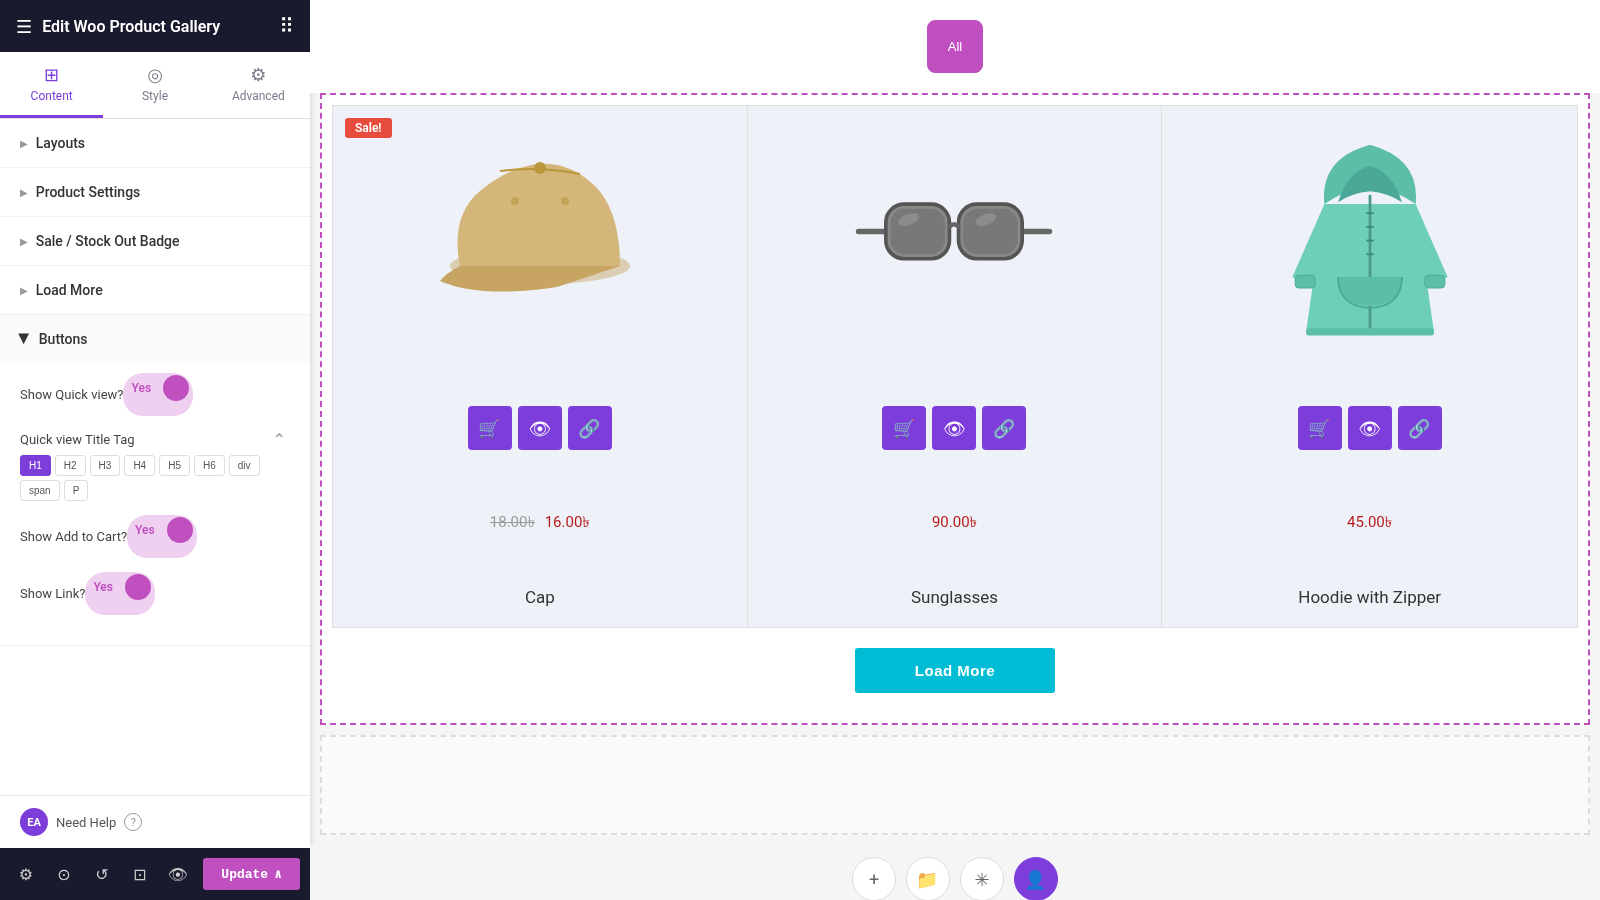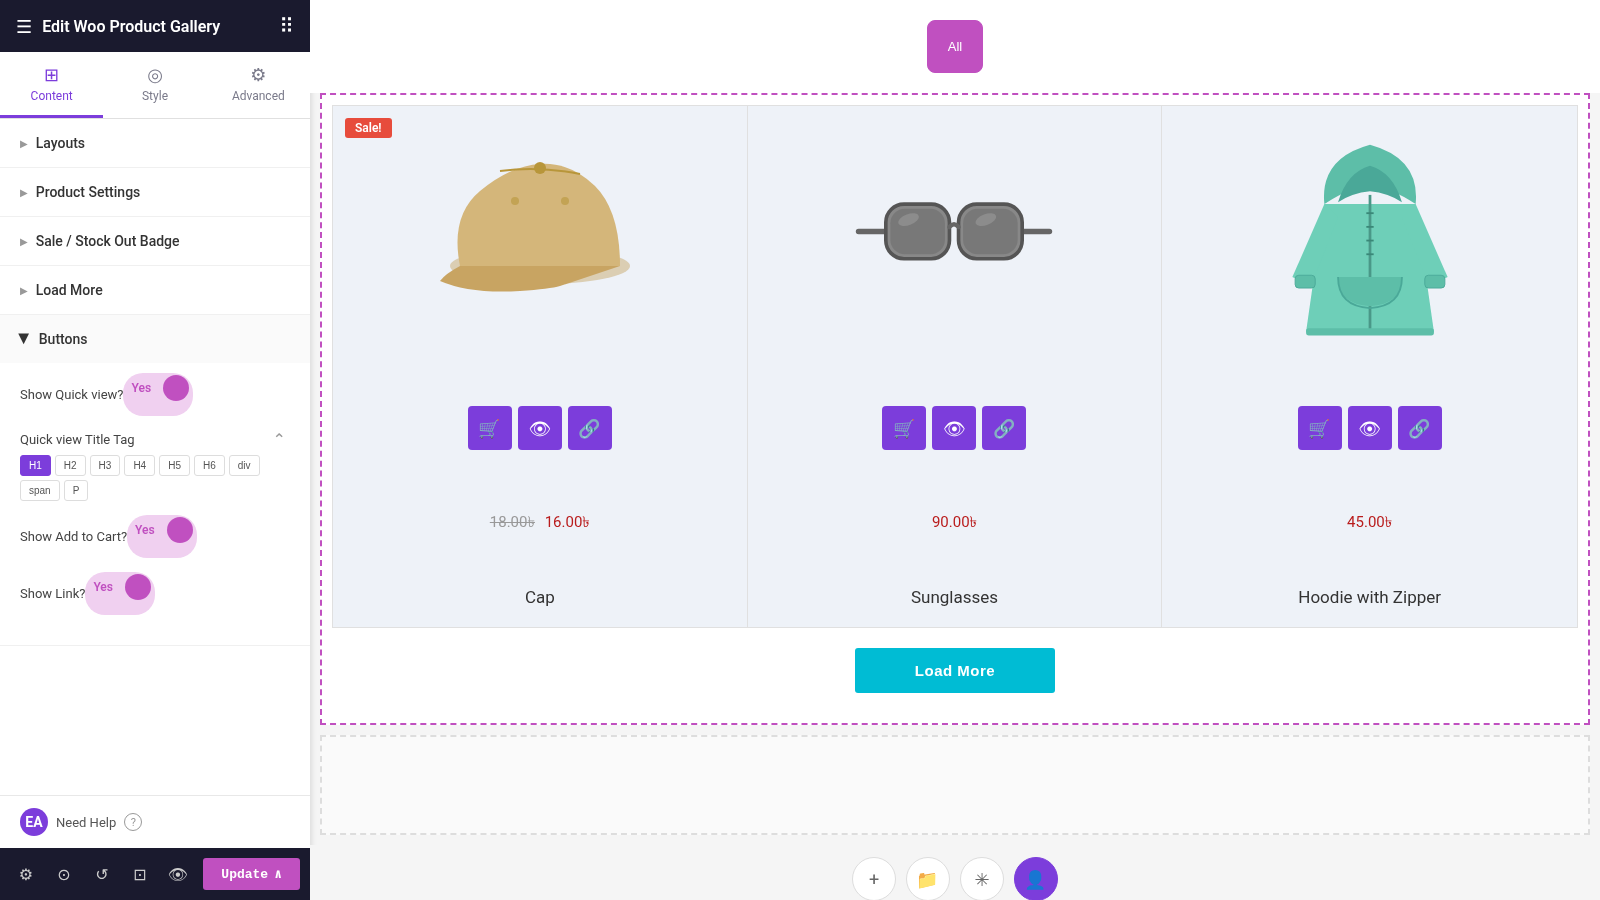--- a/index.html
+++ b/index.html
@@ -183,21 +183,21 @@
       background: #fff;
     }
     .footer-badge {
       width: 28px;
       height: 28px;
       background: #7c3ddb;
       border-radius: 50%;
       display: flex;
       align-items: center;
       justify-content: center;
-      font-size: 14px;
+      font-size: 11px;
       font-weight: 700;
       color: #fff;
     }
     .footer-help {
       font-size: 13px;
       color: #555;
     }
     .footer-question {
       width: 18px;
       height: 18px;

